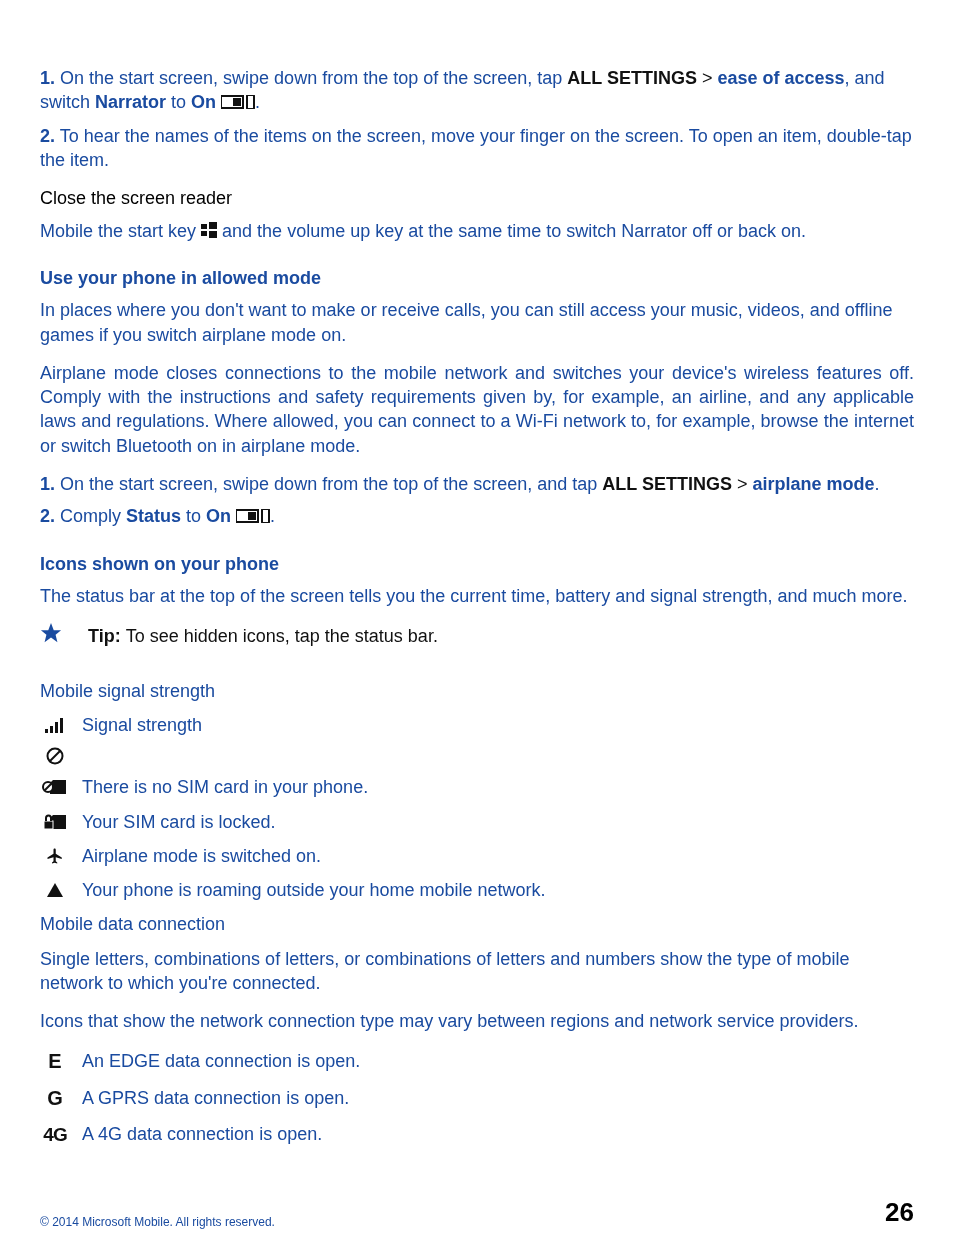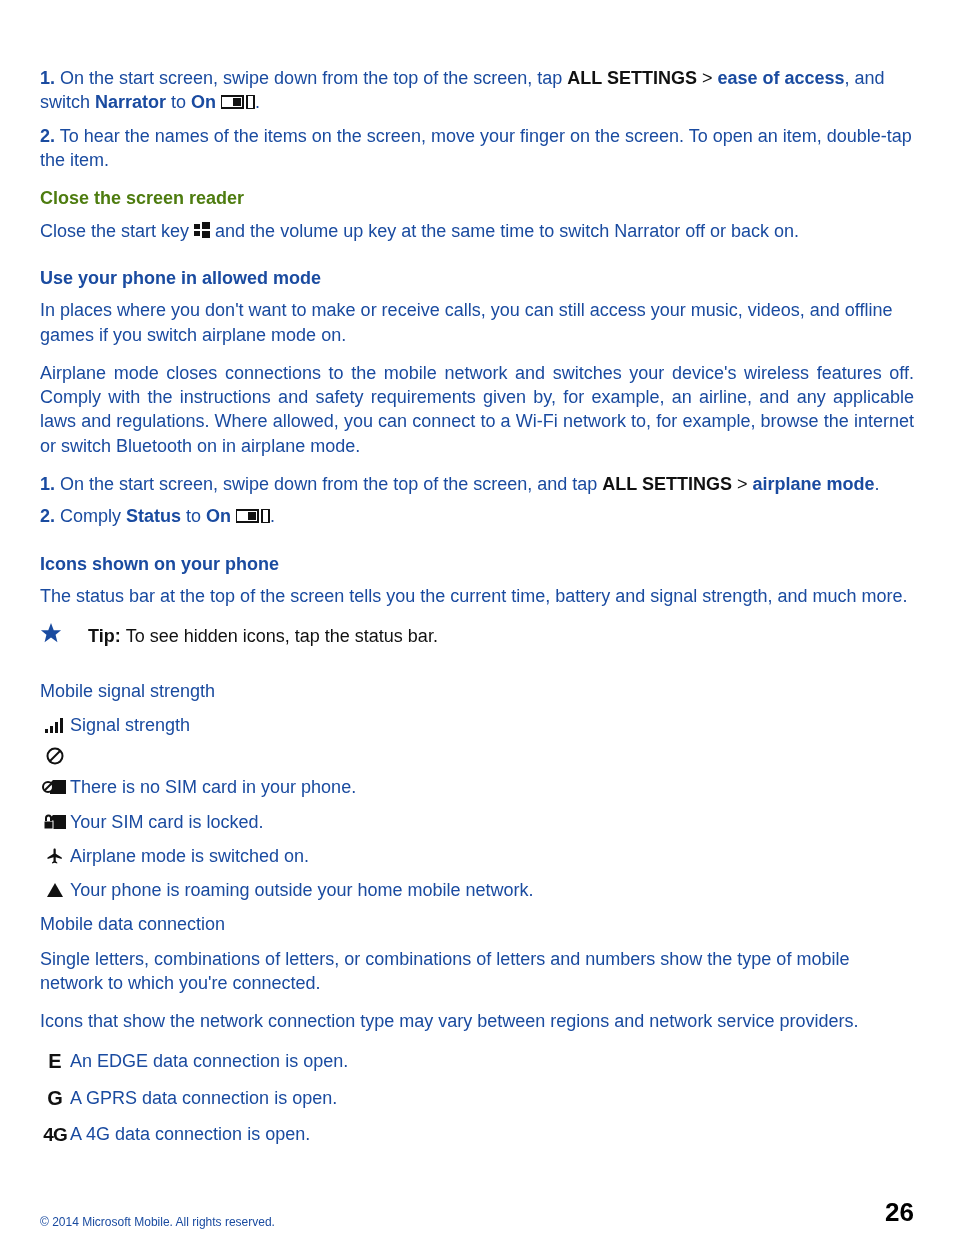--- a/index.html
+++ b/index.html
@@ -12,23 +12,23 @@
     background: #fff;
     color: #1a4ba0;
     padding: 58px 40px 30px 40px;
     position: relative;
   }
   .bold { font-weight: 700; }
   .black { color: #111; }
   p { margin-bottom: 14px; margin-top: 8px; }
   .tight { margin-bottom: 2px; }
   .sec-title { font-weight: 700; color: #1a4ba0; margin-top: 22px; margin-bottom: 6px; }
-  .sub-title { font-weight: 700; color: #4d7c0f; margin-bottom: 0; margin-top: 10px; }
+  .sub-title { font-weight: 400; color: #000000; margin-bottom: 0; margin-top: 10px; }
   .tip-row { display: flex; align-items: center; gap: 26px; margin-bottom: 28px; margin-top: 6px; }
-  .icon-row { display: flex; align-items: center; margin-bottom: 10px; }
+  .icon-row { display: flex; align-items: center; gap: 12px; margin-bottom: 10px; }
   .icon-box { width: 30px; display: flex; justify-content: center; align-items: center; flex-shrink: 0; }
   .row-text { color: #1a4ba0; }
   .inline-icon { display: inline-block; vertical-align: middle; }
   .footer {
     position: absolute;
     bottom: 28px;
     left: 40px;
     right: 40px;
     display: flex;
     justify-content: space-between;
@@ -49,21 +49,21 @@
         <rect x="12" y="3" width="8" height="8" fill="#111"></rect>
         <rect x="26" y="0" width="7" height="14" rx="1" fill="none" stroke="#111" stroke-width="2"></rect>
       </svg></span><span>.</span>
 </p>
 <p>
   <span class="bold">2.</span><span> To hear the names of the items on the screen, move your finger on the screen. To open an item, double-tap the item.</span>
 </p>
 
 <p class="sub-title">Close the screen reader</p>
 <p>
-  <span>Close the start key </span><span class="inline-icon"><svg width="16" height="16" viewBox="0 0 16 16">
+  <span>Mobile the start key </span><span class="inline-icon"><svg width="16" height="16" viewBox="0 0 16 16">
         <rect x="0" y="2" width="6" height="5" fill="#111"></rect>
         <rect x="8" y="0" width="8" height="7" fill="#111"></rect>
         <rect x="0" y="9" width="6" height="5" fill="#111"></rect>
         <rect x="8" y="9" width="8" height="7" fill="#111"></rect>
       </svg></span><span> and the volume up key at the same time to switch Narrator off or back on.</span>
 </p>
 
 <p class="sec-title">Use your phone in allowed mode</p>
 <p>In places where you don't want to make or receive calls, you can still access your music, videos, and offline games if you switch airplane mode on.</p>
 <p style="text-align:justify;">Airplane mode closes connections to the mobile network and switches your device's wireless features off. Comply with the instructions and safety requirements given by, for example, an airline, and any applicable laws and regulations. Where allowed, you can connect to a Wi-Fi network to, for example, browse the internet or switch Bluetooth on in airplane mode.</p>

